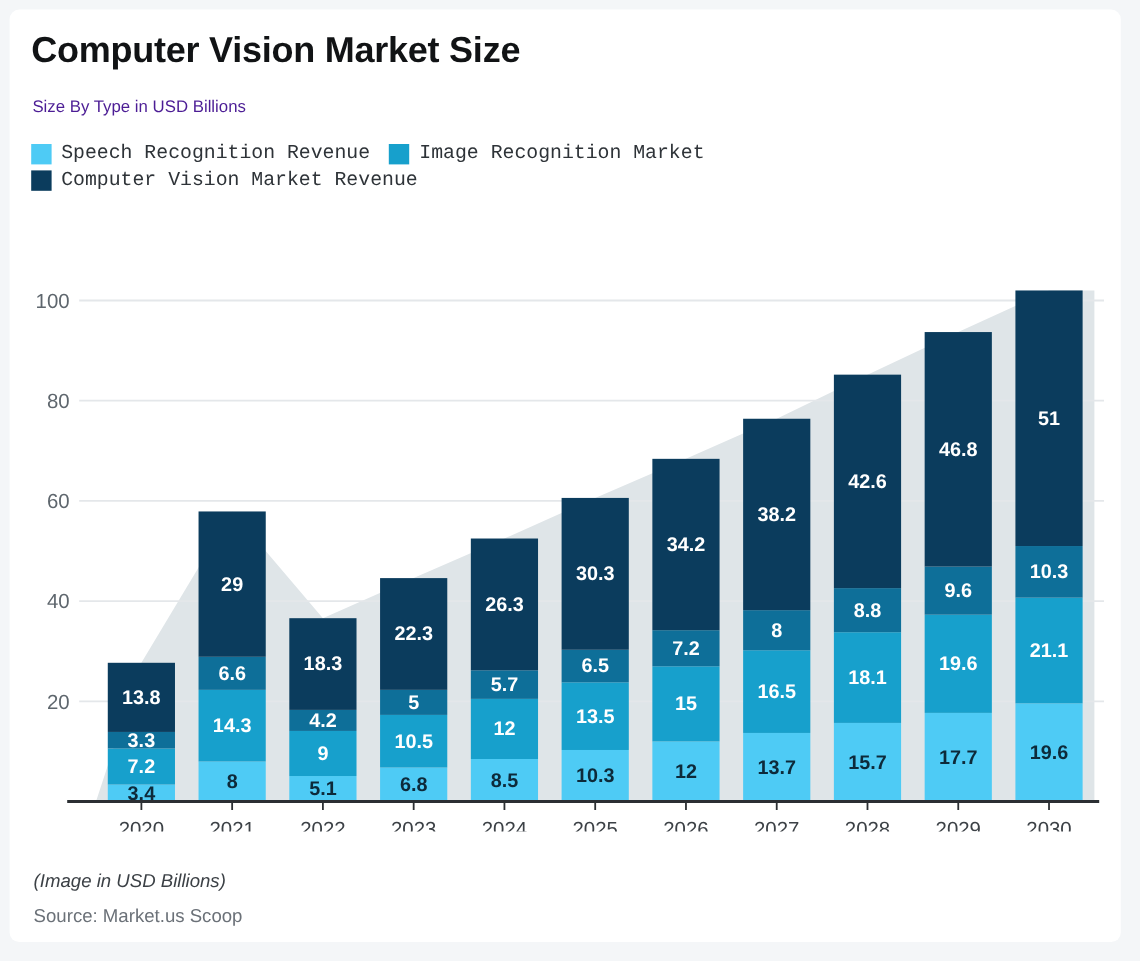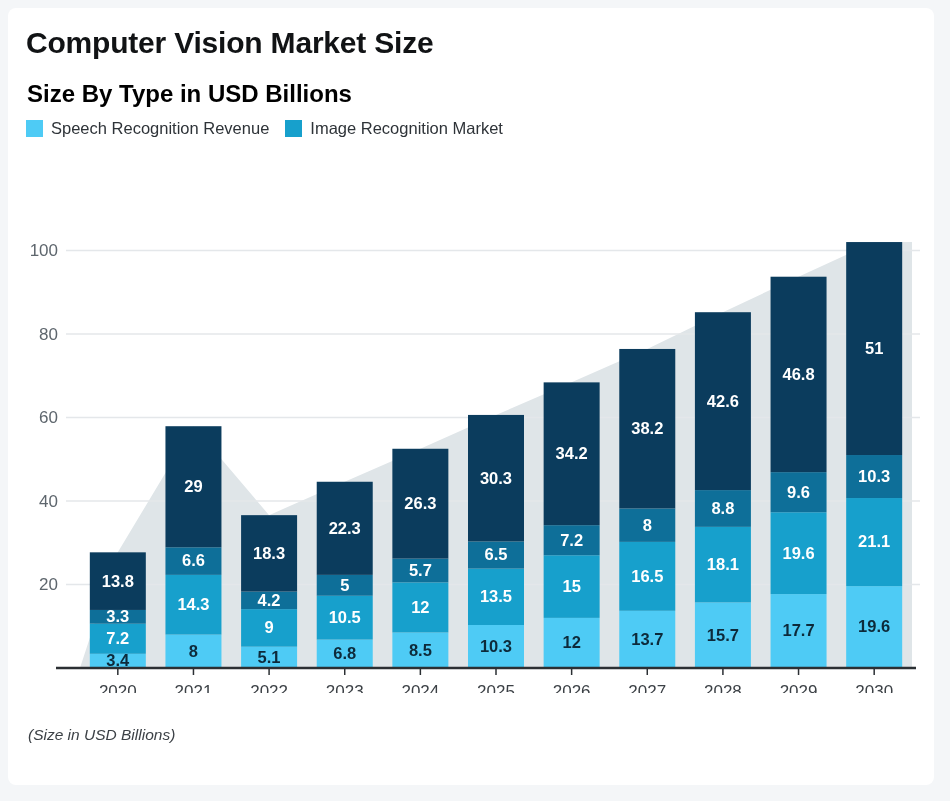--- a/index.html
+++ b/index.html
@@ -32,39 +32,40 @@
     font-size: 30px;
     font-weight: bold;
     color: #111315;
     letter-spacing: -0.2px;
     text-align: right;
   }
   #chart-subtitle {
     position: absolute;
     left: 19px;
     top: 72px;
-    font-size: 24px;
-    color: #000000;
-    font-weight: bold;
+    font-size: 14px;
+    color: #4c1d95;
+    font-weight: normal;
   }
 
   
   #legend {
     position: absolute;
     left: 18px;
     top: 112px;
     width: 890px;
   }
   .legend-item {
     display: inline-flex;
     align-items: center;
     margin-right: 16px;
     vertical-align: top;
     line-height: 1;
     margin-bottom: 5px;
+    font-family: Liberation Mono, monospace;
   }
   .legend-swatch {
     width: 17px;
     height: 17px;
     display: inline-block;
     flex: 0 0 auto;
     margin-right: 8px;
   }
   .legend-label {
     font-size: 16.5px;
@@ -130,20 +131,23 @@
 
   <div id="chart-title">Computer Vision Market Size</div>
   <div id="chart-subtitle">Size By Type in USD Billions</div>
 
   <div id="legend"><span class="legend-item">
         <span class="legend-swatch" style="background: rgb(78, 203, 245);"></span>
         <span class="legend-label">Speech Recognition Revenue</span>
       </span><span class="legend-item">
         <span class="legend-swatch" style="background: rgb(23, 160, 204);"></span>
         <span class="legend-label">Image Recognition Market</span>
+      </span><span class="legend-item">
+        <span class="legend-swatch" style="background: rgb(11, 60, 93);"></span>
+        <span class="legend-label">Computer Vision Market Revenue</span>
       </span></div>
 
   <div id="plot-area">
     <svg id="plot-svg" width="926" height="500">
         <polygon points="72,475 109.81818181818181,359.32685185185187 185.45454545454544,233.2138888888889 261.0909090909091,322.16111111111115 336.72727272727275,288.7537037037037 412.3636363636364,255.7638888888889 488,221.9388888888889 563.6363636363637,189.36666666666667 639.2727272727274,155.95925925925928 714.909090909091,119.21111111111111 790.5454545454546,83.71574074074078 866.1818181818182,49.0555555555556 904.0000000000001,49.0555555555556 904.0000000000001,475" fill="#dfe5e8"></polygon>
         <line x1="58" x2="912" y1="391.4814814814815" y2="391.4814814814815" stroke="#e4e7ea" stroke-width="1.5"></line>
         <text x="50" y="397.4814814814815" class="ytick-label">20</text>
         <line x1="58" x2="912" y1="307.962962962963" y2="307.962962962963" stroke="#e4e7ea" stroke-width="1.5"></line>
         <text x="50" y="313.962962962963" class="ytick-label">40</text>
         <line x1="58" x2="912" y1="224.44444444444446" y2="224.44444444444446" stroke="#e4e7ea" stroke-width="1.5"></line>
@@ -281,15 +285,16 @@
         <text x="639.2727272727274" y="504" class="xtick-label">2027</text>
         <line x1="714.909090909091" x2="714.909090909091" y1="475" y2="482" stroke="#2b2f33" stroke-width="1.5"></line>
         <text x="714.909090909091" y="504" class="xtick-label">2028</text>
         <line x1="790.5454545454546" x2="790.5454545454546" y1="475" y2="482" stroke="#2b2f33" stroke-width="1.5"></line>
         <text x="790.5454545454546" y="504" class="xtick-label">2029</text>
         <line x1="866.1818181818182" x2="866.1818181818182" y1="475" y2="482" stroke="#2b2f33" stroke-width="1.5"></line>
         <text x="866.1818181818182" y="504" class="xtick-label">2030</text>
       </svg>
   </div>
 
-  <div id="footnote">(Size in USD Billions)</div>
+  <div id="footnote">(Image in USD Billions)</div>
+  <div id="source">Source: Market.us Scoop</div>
 
 </div>
 
 </body></html>

